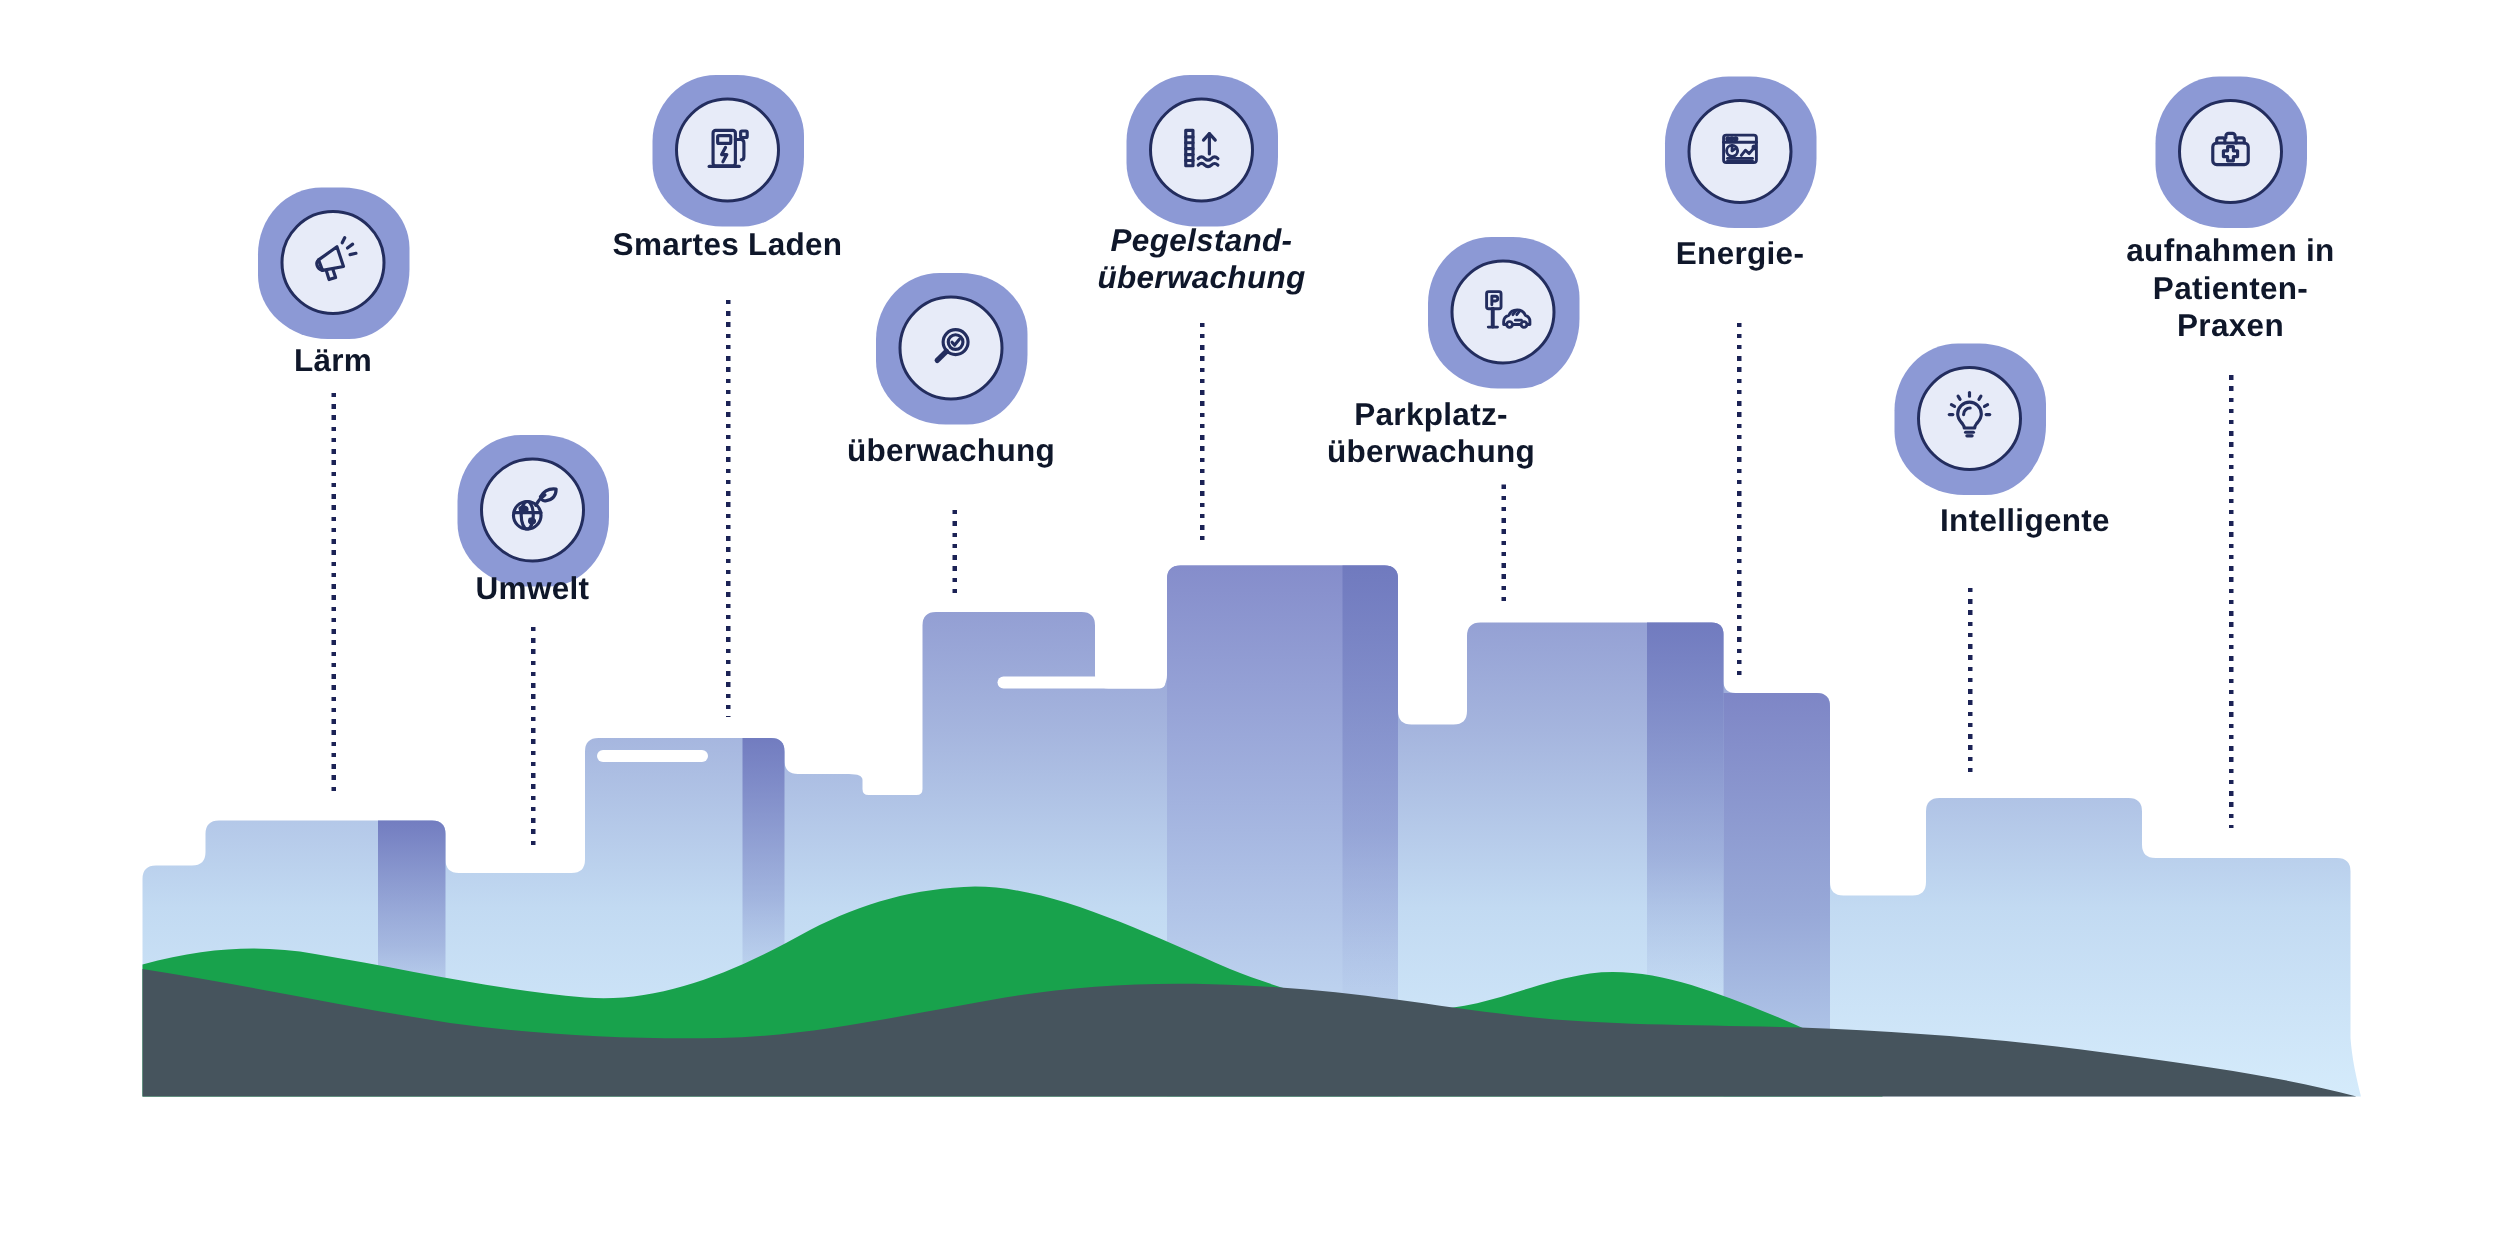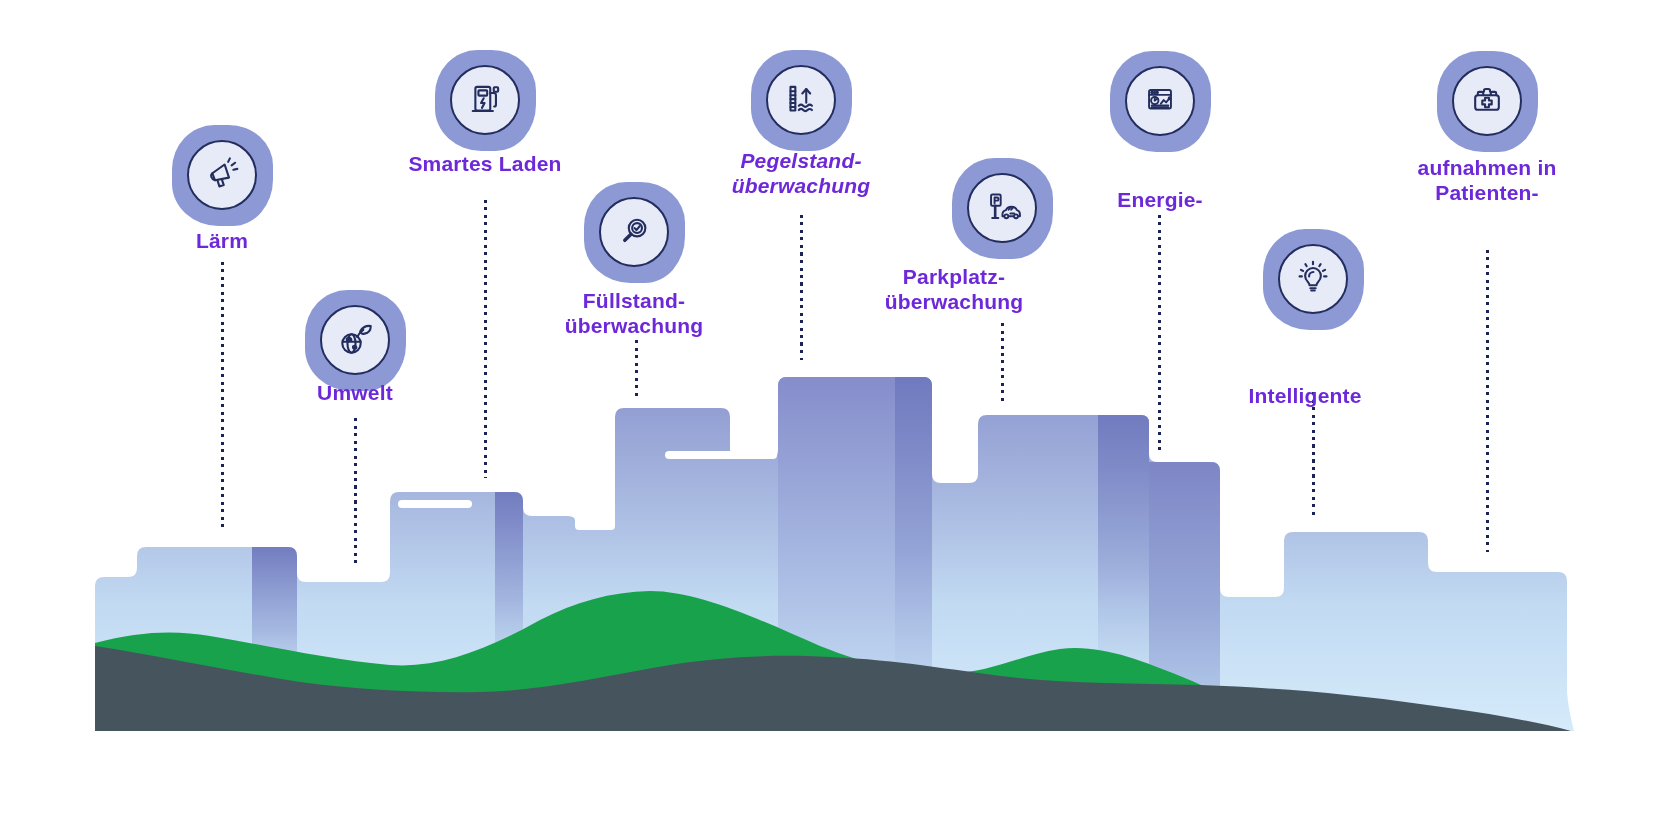--- a/index.html
+++ b/index.html
@@ -7,21 +7,21 @@
           font-family:"Liberation Sans","DejaVu Sans",sans-serif;}
   .scene-svg{position:absolute;left:0;top:0;}
   .badge{position:absolute;width:101px;height:101px;background:#8C99D5;
          border-radius:42% 44% 40% 46% / 44% 40% 46% 42%;
          display:flex;align-items:center;justify-content:center;}
   .icircle{width:70px;height:70px;border-radius:50%;background:#E7EBF8;border:2.6px solid #232D5E;
            display:flex;align-items:center;justify-content:center;box-sizing:border-box;}
   .glyph{width:42px;height:42px;display:block;}
   .glyph *{stroke:#232D5E;}
   .label{position:absolute;width:260px;text-align:center;font-weight:bold;font-size:21px;
-         line-height:25px;color:#6d28d9;letter-spacing:0.2px;}
+         line-height:25px;color:#0f172a;letter-spacing:0.2px;}
   .label span{display:block;}
   .leader{position:absolute;width:3px;
           background-image:repeating-linear-gradient(to bottom,#1B2255 0px,#1B2255 3px,transparent 3px,transparent 7.5px);}
 </style>
 </head>
 <body>
 
 <div class="canvas">
 
   <svg class="scene-svg" width="1667" height="833" viewBox="0 0 1667 833">
@@ -145,21 +145,20 @@
     <div class="icircle">
       <svg class="glyph" viewBox="0 0 48 48" fill="none" stroke-width="2.4" stroke-linecap="round" stroke-linejoin="round">
         <circle cx="27.5" cy="19.5" r="9.5"></circle>
         <circle cx="27.5" cy="19.5" r="5.6"></circle>
         <path d="M24.8 19.6 l2 2.2 l3.6 -4.4"></path>
         <path d="M20.5 26.5 L13.5 33.5" stroke-width="4"></path>
       </svg>
     </div>
   </div>
   <div class="label" style="left:504px;top:288px;">
-    <span>Füllstand-</span>
     <span>überwachung</span>
   </div>
 
   <div class="badge" style="left:750.5px;top:49.5px;">
     <div class="icircle">
       <svg class="glyph" viewBox="0 0 48 48" fill="none" stroke-width="2.4" stroke-linecap="round" stroke-linejoin="round">
         <rect x="12" y="9" width="5.5" height="27"></rect>
         <path d="M12 14 h5.5"></path>
           <path d="M12 18.5 h5.5"></path>
           <path d="M12 23 h5.5"></path>
@@ -209,54 +208,55 @@
         <circle cx="18" cy="23.5" r="4.2"></circle>
         <path d="M18 23.5 V19.3"></path>
           <path d="M18 23.5 L21.3 21.2"></path>
         <path d="M25 27 l3.2 -4 l2.8 2.6 l4 -4.8"></path>
         <circle cx="35" cy="20.8" r="1.1" fill="#232D5E"></circle>
         <path d="M14.5 29.2 H33.5"></path>
           <path d="M14.5 31.2 H33.5"></path>
       </svg>
     </div>
   </div>
-  <div class="label" style="left:1030px;top:157px;margin-top:30px;">
+  <div class="label" style="left:1030px;top:157px;">
     <span>Energie-</span>
   </div>
 
   <div class="badge" style="left:1262.5px;top:228.5px;">
     <div class="icircle">
       <svg class="glyph" viewBox="0 0 48 48" fill="none" stroke-width="2.4" stroke-linecap="round" stroke-linejoin="round">
         <path d="M24 11.5 a9 9 0 0 1 9 9 c0 3.6 -2.1 5.6 -3.7 7.6 c-0.9 1.1 -1.3 2 -1.3 3.1 h-8 c0 -1.1 -0.4 -2 -1.3 -3.1 c-1.6 -2 -3.7 -4 -3.7 -7.6 a9 9 0 0 1 9 -9 z"></path>
         <path d="M19.5 21 a5 5 0 0 1 5 -5"></path>
         <path d="M21 34.5 h6"></path>
           <path d="M22 37.2 h4"></path>
         <path d="M24 7 V4.2"></path>
         <path d="M16.8 9.4 L15.3 7"></path>
           <path d="M31.2 9.4 L32.7 7"></path>
         <path d="M12.6 14.8 L10.2 13.5"></path>
           <path d="M35.4 14.8 L37.8 13.5"></path>
         <path d="M11.3 21 H8.6"></path>
           <path d="M36.7 21 H39.4"></path>
       </svg>
     </div>
   </div>
-  <div class="label" style="left:1175px;top:335px;margin-top:48px;">
+  <div class="label" style="left:1220px;top:335px;">
     <span>Intelligente</span>
   </div>
 
   <div class="badge" style="left:1436.5px;top:50.5px;">
     <div class="icircle">
       <svg class="glyph" viewBox="0 0 48 48" fill="none" stroke-width="2.4" stroke-linecap="round" stroke-linejoin="round">
         <rect x="10.5" y="17.5" width="27" height="16.5" rx="3"></rect>
         <path d="M13.5 17.5 v-2.3 a1.6 1.6 0 0 1 1.6 -1.6 h3 a1.6 1.6 0 0 1 1.6 1.6 v2.3"></path>
         <path d="M28.3 17.5 v-2.3 a1.6 1.6 0 0 1 1.6 -1.6 h3 a1.6 1.6 0 0 1 1.6 1.6 v2.3"></path>
         <path d="M20.5 13.5 v-1.3 a2 2 0 0 1 2 -2 h3 a2 2 0 0 1 2 2 v1.3"></path>
         <path d="M21.8 20.3 h4.4 v3.2 h3.2 v4.4 h-3.2 v3.2 h-4.4 v-3.2 h-3.2 v-4.4 h3.2 z"></path>
       </svg>
     </div>
   </div>
   <div class="label" style="left:1357px;top:155px;">
     <span>aufnahmen in</span>
     <span>Patienten-</span>
+    <span>Praxen</span>
   </div>
 
 </div>
 
 </body></html>

